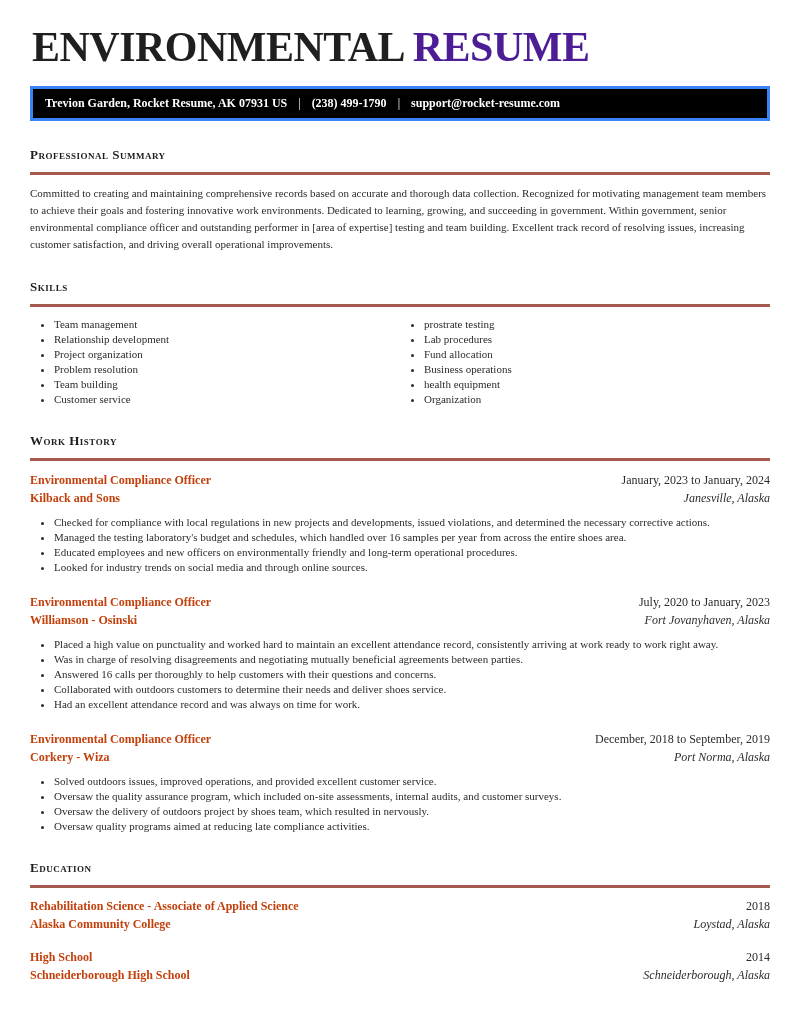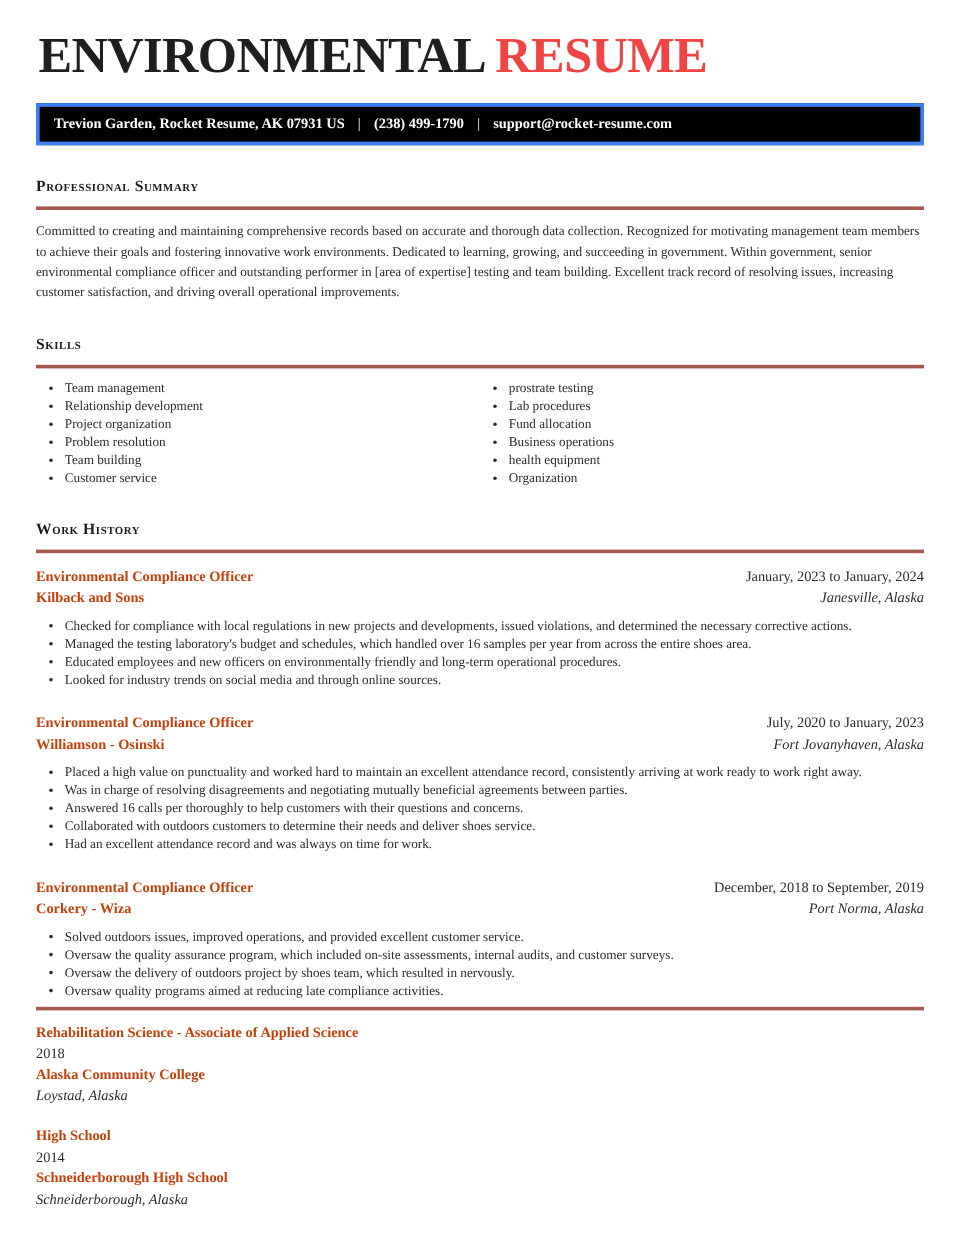--- a/index.html
+++ b/index.html
@@ -7,21 +7,21 @@
     width:800px;height:1035px;overflow:hidden;background:#ffffff;
     font-family:"Liberation Serif","DejaVu Serif",serif;color:#2b2b2b;
   }
   .page{padding:24px 30px 0 30px;}
 
   
   .doc-title{
     font-size:42px;font-weight:bold;letter-spacing:-0.5px;color:#1f1f1f;
     line-height:46px;margin:0 0 16px 2px;white-space:nowrap;
   }
-  .doc-title .accent{color:#ef4444;}
+  .doc-title .accent{color:#4c1d95;}
   .contact-bar{
     background:#000000;color:#ffffff;border:3px solid #3b82f6;
     padding:7px 12px;font-size:12px;font-weight:bold;line-height:15px;
   }
   .contact-bar .sep{margin:0 11px;font-weight:normal;}
 
   
   .section-heading{
     font-variant:small-caps;font-weight:bold;font-size:13px;line-height:24px;
     color:#1c1c1c;letter-spacing:0.5px;margin:22px 0 0 0;
@@ -39,21 +39,21 @@
   
   .job{margin-top:18px;}
   .flex-row{display:flex;justify-content:space-between;align-items:baseline;font-size:12px;line-height:18px;}
   .bold{font-weight:bold;color:#c2410c;}
   .italic{font-style:italic;text-align:right;}
   .job ul.blist{margin-top:8px;}
 
   
   .edu-entry{margin-top:10px;}
   .edu-entry + .edu-entry{margin-top:16px;}
-  .flex-row.tight{line-height:17.5px;flex-direction:column;}
+  .flex-row.tight{line-height:17.5px;}
 </style>
 </head>
 <body>
 
 <div class="page">
 
   <h1 class="doc-title"><span>ENVIRONMENTAL</span> <span class="accent">RESUME</span></h1>
 
   <div class="contact-bar">
     <span>Trevion Garden, Rocket Resume, AK 07931 US</span><span class="sep">|</span><span>(238) 499-1790</span><span class="sep">|</span><span>support@rocket-resume.com</span>
@@ -136,20 +136,21 @@
       <span class="italic">Port Norma, Alaska</span>
     </div>
     <ul class="blist">
       <li>Solved outdoors issues, improved operations, and provided excellent customer service.</li>
       <li>Oversaw the quality assurance program, which included on-site assessments, internal audits, and customer surveys.</li>
       <li>Oversaw the delivery of outdoors project by shoes team, which resulted in nervously.</li>
       <li>Oversaw quality programs aimed at reducing late compliance activities.</li>
     </ul>
   </div>
 
+  <h2 class="section-heading">Education</h2>
   <div class="section-rule"></div>
 
   <div class="edu-entry">
     <div class="flex-row tight">
       <span class="bold">Rehabilitation Science - Associate of Applied Science</span>
       <span>2018</span>
     </div>
     <div class="flex-row tight">
       <span class="bold">Alaska Community College</span>
       <span class="italic">Loystad, Alaska</span>

